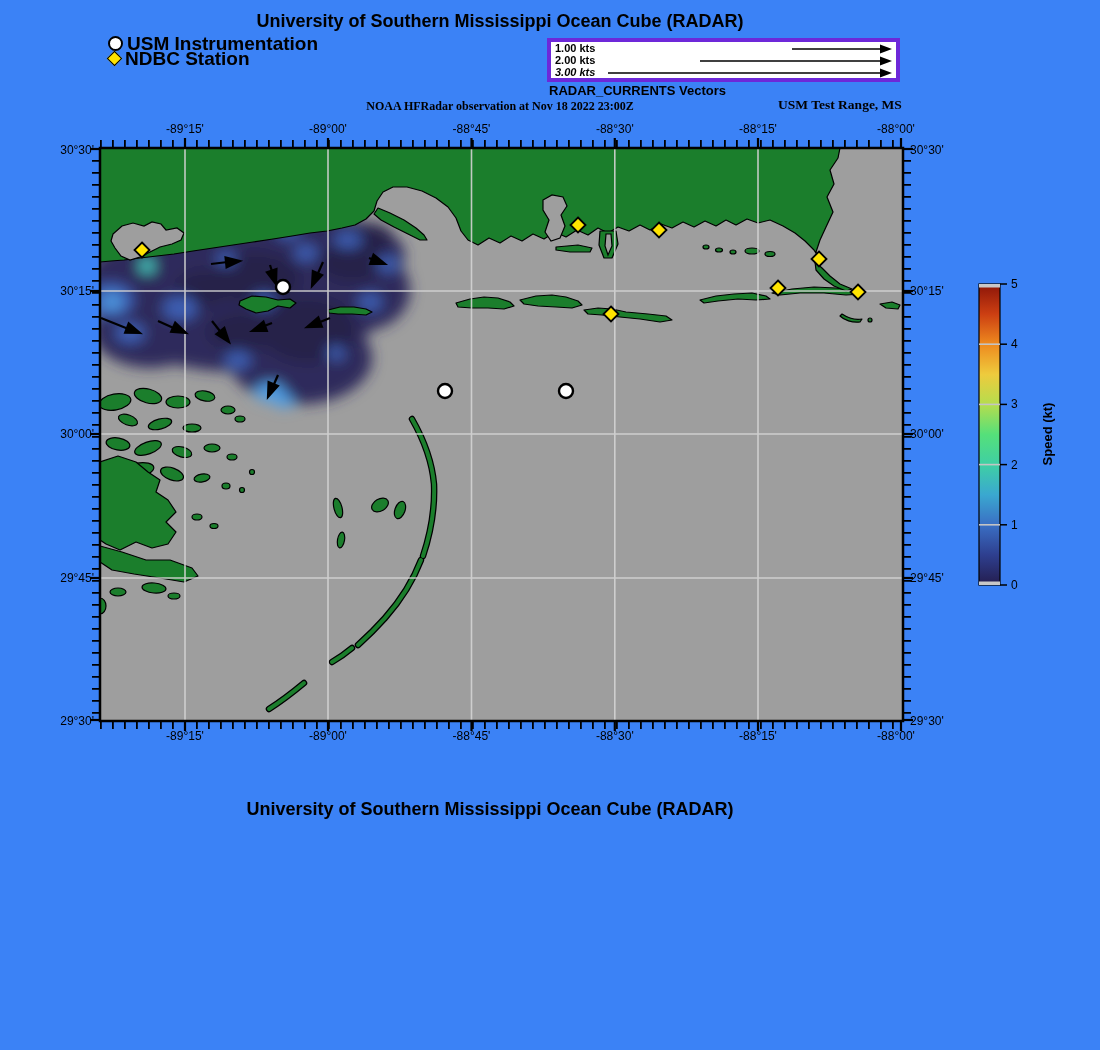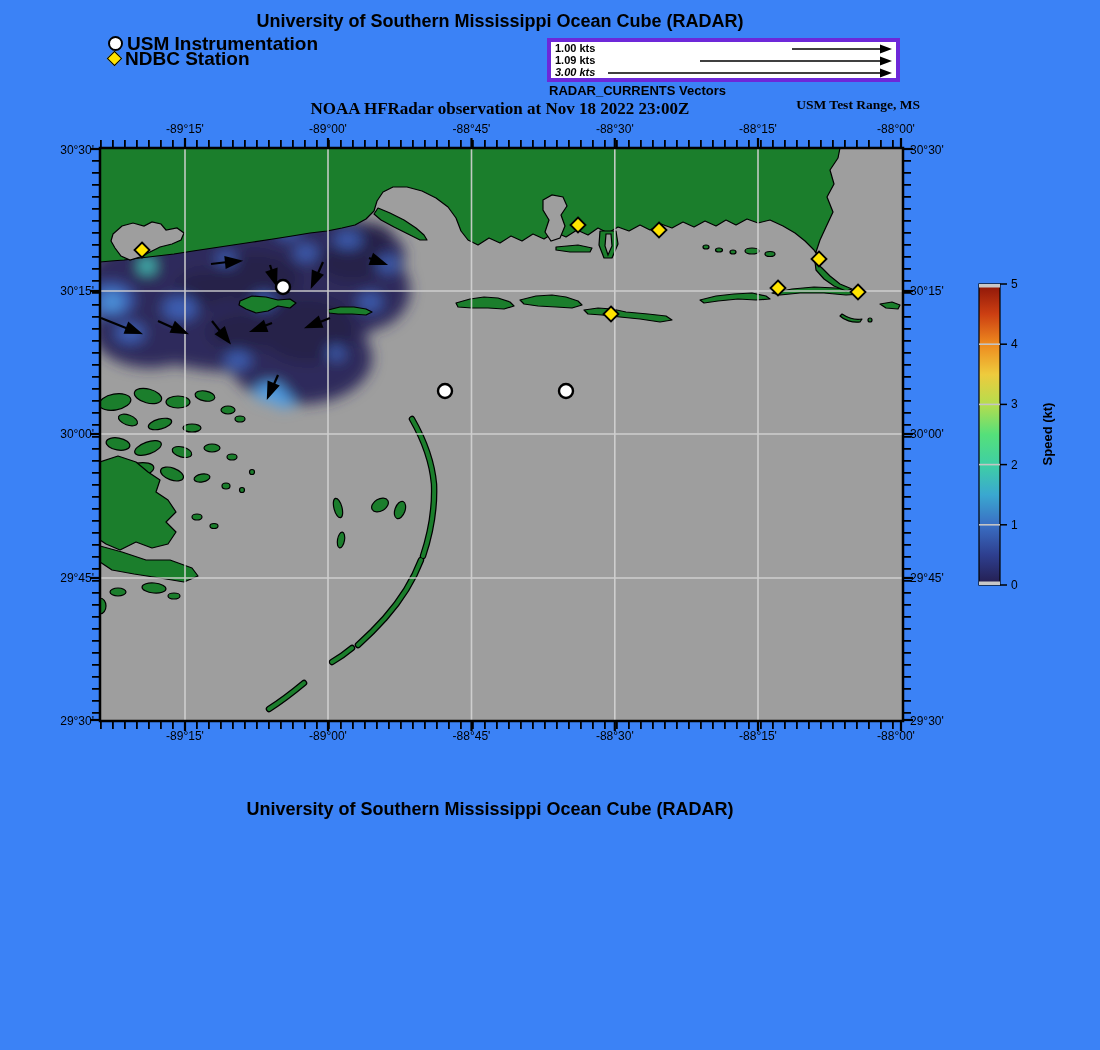--- a/index.html
+++ b/index.html
@@ -11,22 +11,22 @@
   .legend{left:108px;top:36px;}
   .legend-row{display:flex;align-items:center;height:15px;}
   .legend-label{font-size:19px;font-weight:bold;margin-left:4px;}
   .icon-circle{width:11px;height:11px;border:2.2px solid #000;border-radius:50%;background:#fff;display:inline-block;}
   .icon-diamond{width:9px;height:9px;border:1.8px solid #000;background:#ffe400;display:inline-block;
                 transform:rotate(45deg);margin:0 1px;}
   .scale-box{left:547px;top:38px;width:345px;height:36px;border:4px solid #6d28d9;background:#fff;}
   .scale-label{position:absolute;left:4px;font-size:11px;font-weight:bold;line-height:11px;}
   .scale-caption{left:549px;top:83px;font-size:13px;font-weight:bold;}
   .subtitle{left:100px;top:99px;width:800px;text-align:center;
-            font-family:"Liberation Serif",serif;font-size:17px;font-weight:bold;}
-  .range-label{left:760px;top:97px;width:160px;text-align:right;
+            font-family:"Liberation Serif",serif;font-size:12px;font-weight:bold;}
+  .range-label{left:760px;top:97px;width:160px;text-align:center;
                font-family:"Liberation Serif",serif;font-size:13.5px;font-weight:bold;}
   svg text{font-family:"Liberation Sans",sans-serif;font-size:12px;fill:#000;}
   svg text.cb-label{font-size:13px;font-weight:bold;}
 </style>
 </head>
 <body>
 
 <div class="page">
 
   <div class="abs title">University of Southern Mississippi Ocean Cube (RADAR)</div>
@@ -37,21 +37,21 @@
       <span class="legend-label">USM Instrumentation</span>
     </div>
     <div class="legend-row">
       <span class="icon-diamond"></span>
       <span class="legend-label">NDBC Station</span>
     </div>
   </div>
 
   <div class="abs scale-box">
     <div class="scale-label" style="top:1px;">1.00 kts</div>
-    <div class="scale-label" style="top:13px;">1.09 kts</div>
+    <div class="scale-label" style="top:13px;">2.00 kts</div>
     <div class="scale-label" style="top:25px;font-style:italic;">3.00 kts</div>
     <svg class="abs" style="left:0;top:0;" width="345" height="36">
       <path d="M0,0 L-12,4.5 L-12,-4.5 Z" id="sah" fill="#000"></path>
       <line x1="241" y1="7" x2="331" y2="7" stroke="#000" stroke-width="1.4"></line>
       <line x1="149" y1="19" x2="331" y2="19" stroke="#000" stroke-width="1.4"></line>
       <line x1="57" y1="31" x2="331" y2="31" stroke="#000" stroke-width="1.4"></line>
       <use href="#sah" transform="translate(341,7)"></use>
       <use href="#sah" transform="translate(341,19)"></use>
       <use href="#sah" transform="translate(341,31)"></use>
     </svg>

